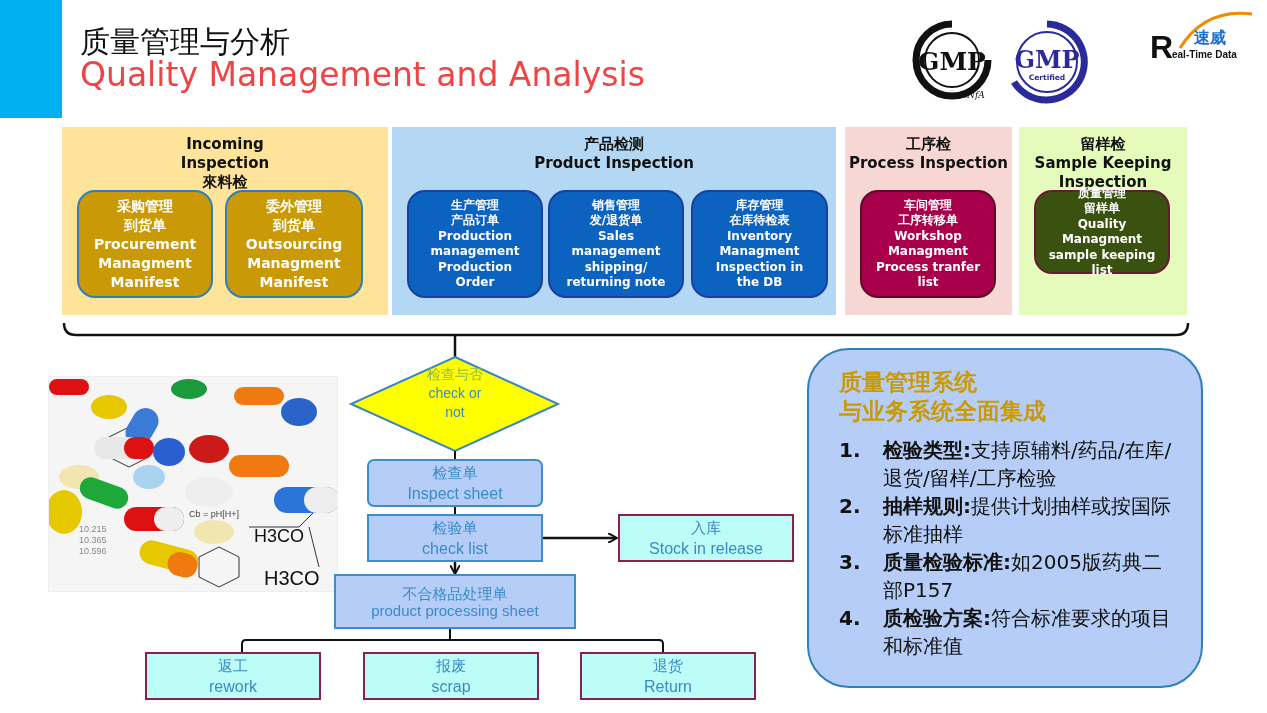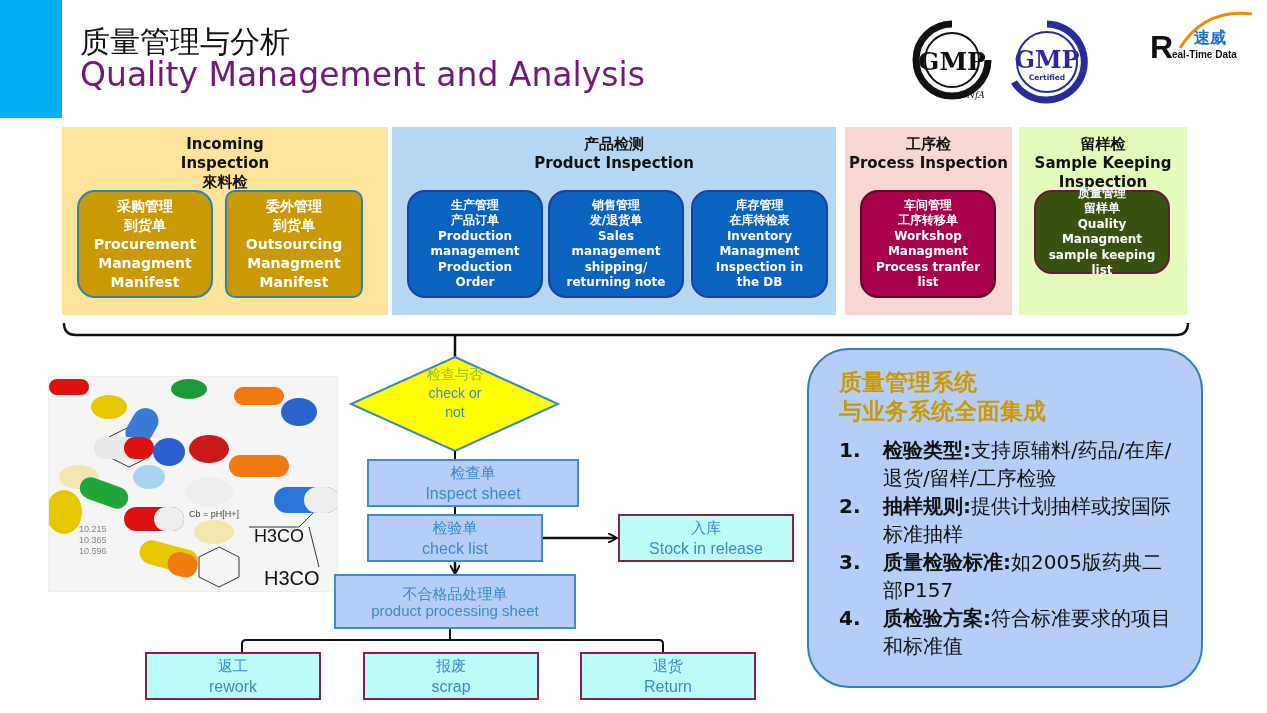--- a/index.html
+++ b/index.html
@@ -1,21 +1,21 @@
 <!DOCTYPE html>
 <html><head>
 <meta charset="utf-8">
 <style>
   * { box-sizing: border-box; margin: 0; padding: 0; }
   html, body { width: 1267px; height: 713px; overflow: hidden; background: #ffffff; }
   body { position: relative; font-family: "DejaVu Sans", "Liberation Sans", sans-serif; }
 
   .accent-bar { position: absolute; left: 0; top: 0; width: 62px; height: 118px; background: #00b0f0; }
   .title-cn { position: absolute; left: 80px; top: 22px; font-size: 30px; color: #111; font-family: "DejaVu Sans", sans-serif; letter-spacing: 0px; }
-  .title-en { position: absolute; left: 80px; top: 55px; font-size: 33px; color: #701a75; font-family: "DejaVu Sans", sans-serif; }
+  .title-en { position: absolute; left: 80px; top: 55px; font-size: 33px; color: #ef4444; font-family: "DejaVu Sans", sans-serif; }
 
   
   .gmp1 { position: absolute; left: 912px; top: 20px; width: 80px; height: 80px; }
   .gmp2 { position: absolute; left: 1004px; top: 20px; width: 86px; height: 84px; }
   .rt-logo { position: absolute; left: 1150px; top: 8px; width: 110px; height: 60px; }
 
   
   .panel { position: absolute; top: 127px; height: 188px; }
   .panel .ph { text-align: center; font-weight: bold; font-size: 15px; line-height: 19px; color: #111; padding-top: 8px; font-family: "DejaVu Sans", sans-serif; }
   .p-incoming { left: 62px; width: 326px; background: #fde49a; }
@@ -84,21 +84,21 @@
     <div>來料检</div>
   </div>
 </div>
 <div class="sub sub-gold" style="left:77px;top:190px;width:136px;height:108px;">
   <div>采购管理</div>
   <div>到货单</div>
   <div>Procurement</div>
   <div>Managment</div>
   <div>Manifest</div>
 </div>
-<div class="sub sub-gold" style="left:225px;top:190px;width:138px;height:108px;border-radius:10px;">
+<div class="sub sub-gold" style="left:225px;top:190px;width:138px;height:108px;">
   <div>委外管理</div>
   <div>到货单</div>
   <div>Outsourcing</div>
   <div>Managment</div>
   <div>Manifest</div>
 </div>
 
 <div class="panel p-product">
   <div class="ph">
     <div>产品检测</div>
@@ -220,21 +220,21 @@
     <text x="30" y="177" font-size="9" font-family="Liberation Sans, sans-serif" fill="#888">10.596</text>
   </svg>
 </div>
 
 <div class="decision-text">
   <div class="cn">检查与否</div>
   <div>check or</div>
   <div>not</div>
 </div>
 
-<div class="fbox fb-blue" style="left:367px;top:459px;width:212px;height:48px;">
+<div class="fbox fb-blue" style="left:367px;top:459px;width:176px;height:48px;border-radius:7px;">
   <div class="c">检查单</div>
   <div class="e">Inspect sheet</div>
 </div>
 <div class="fbox fb-blue" style="left:367px;top:514px;width:176px;height:48px;">
   <div class="c">检验单</div>
   <div class="e">check list</div>
 </div>
 <div class="fbox fb-cyan" style="left:618px;top:514px;width:176px;height:48px;">
   <div class="c">入库</div>
   <div class="e">Stock in release</div>

